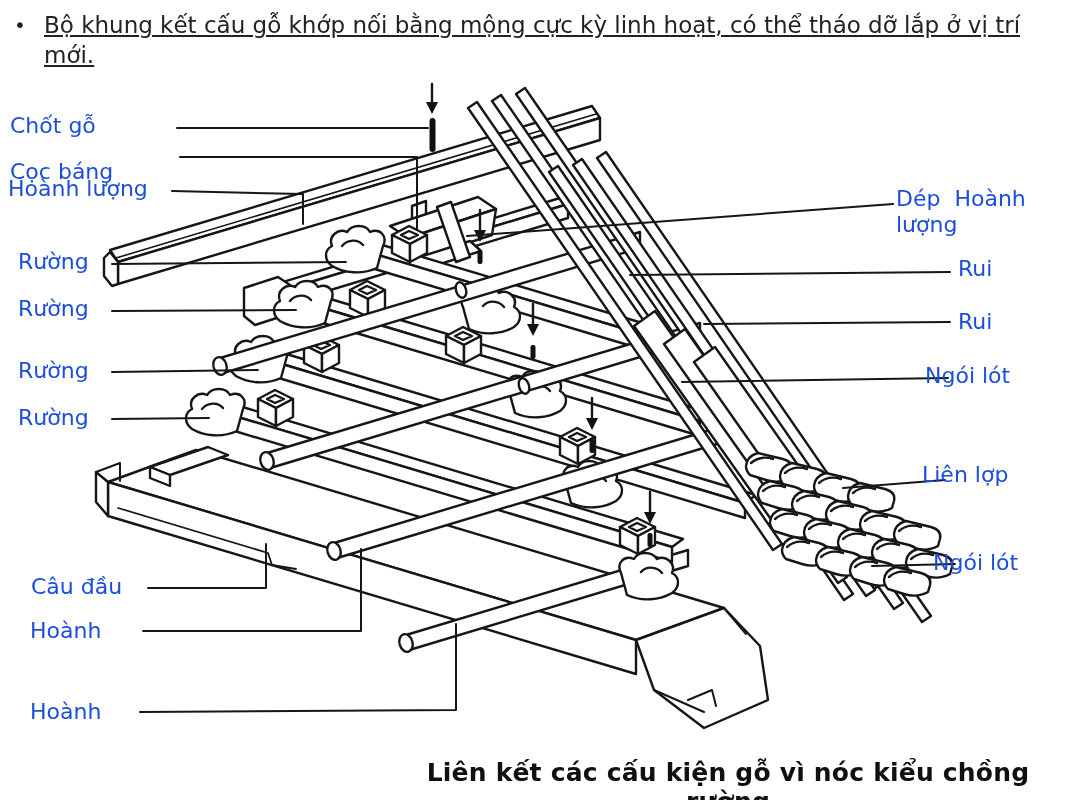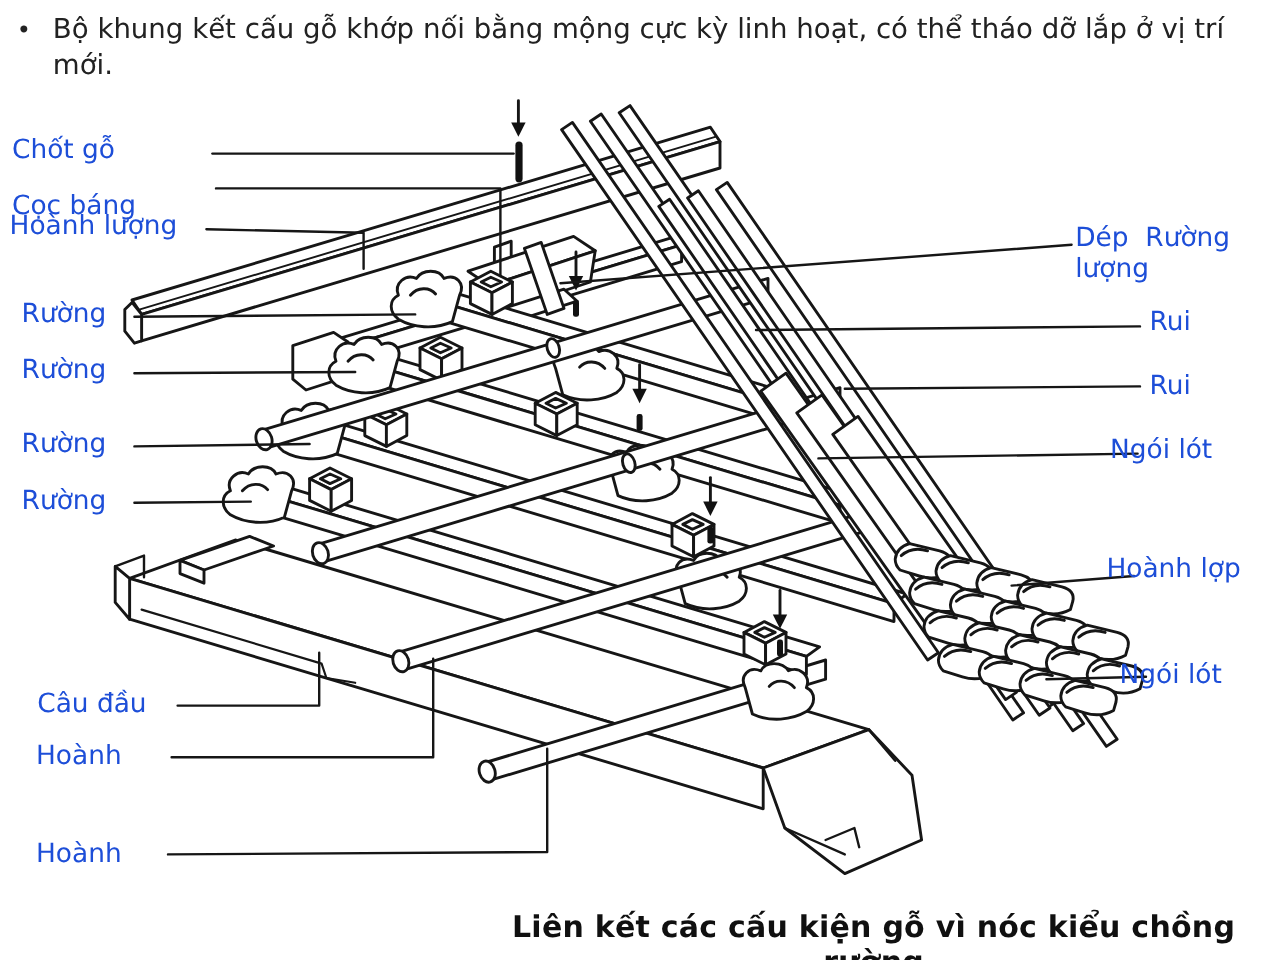--- a/index.html
+++ b/index.html
@@ -7,21 +7,21 @@
     position:relative;width:1066px;height:800px;background:#ffffff;
     font-family:"DejaVu Sans","Liberation Sans",sans-serif;color:#1b1b1b;
     overflow:hidden;
   }
   #drawing{position:absolute;left:0;top:0;}
   .intro{
     position:absolute;left:14px;top:10px;width:1040px;
     font-size:23px;line-height:1.32;color:#222;display:flex;
   }
   .intro .bullet{width:30px;font-size:20px;padding-top:2px;flex:0 0 30px;}
-  .intro .itext{flex:1;}
+  .intro .itext{flex:1;text-decoration:underline;}
   .lbl{
     position:absolute;font-size:22px;color:#1d4ed8;white-space:nowrap;
     line-height:1.18;
   }
   .lbl.wrap{white-space:normal;width:142px;word-spacing:7px;}
   .caption{
     position:absolute;left:400px;top:758px;width:656px;text-align:center;
     font-size:25px;font-weight:bold;color:#101010;letter-spacing:0.2px;
   }
 </style>
@@ -246,21 +246,21 @@
   <div class="lbl" style="left:10px;top:159px">Cọc báng</div>
   <div class="lbl" style="left:8px;top:176px">Hoành lượng</div>
   <div class="lbl" style="left:18px;top:249px">Rường</div>
   <div class="lbl" style="left:18px;top:296px">Rường</div>
   <div class="lbl" style="left:18px;top:358px">Rường</div>
   <div class="lbl" style="left:18px;top:405px">Rường</div>
   <div class="lbl" style="left:31px;top:574px">Câu đầu</div>
   <div class="lbl" style="left:30px;top:618px">Hoành</div>
   <div class="lbl" style="left:30px;top:699px">Hoành</div>
 
-  <div class="lbl wrap" style="left:896px;top:186px">Dép Rường lượng</div>
+  <div class="lbl wrap" style="left:896px;top:186px">Dép Hoành lượng</div>
   <div class="lbl" style="left:958px;top:256px">Rui</div>
   <div class="lbl" style="left:958px;top:309px">Rui</div>
   <div class="lbl" style="left:925px;top:363px">Ngói lót</div>
-  <div class="lbl" style="left:922px;top:462px">Hoành lợp</div>
+  <div class="lbl" style="left:922px;top:462px">Liên lợp</div>
   <div class="lbl" style="left:933px;top:550px">Ngói lót</div>
 
   <div class="caption">Liên kết các cấu kiện gỗ vì nóc kiểu chồng rường</div>
 </div>
 
 </body></html>

